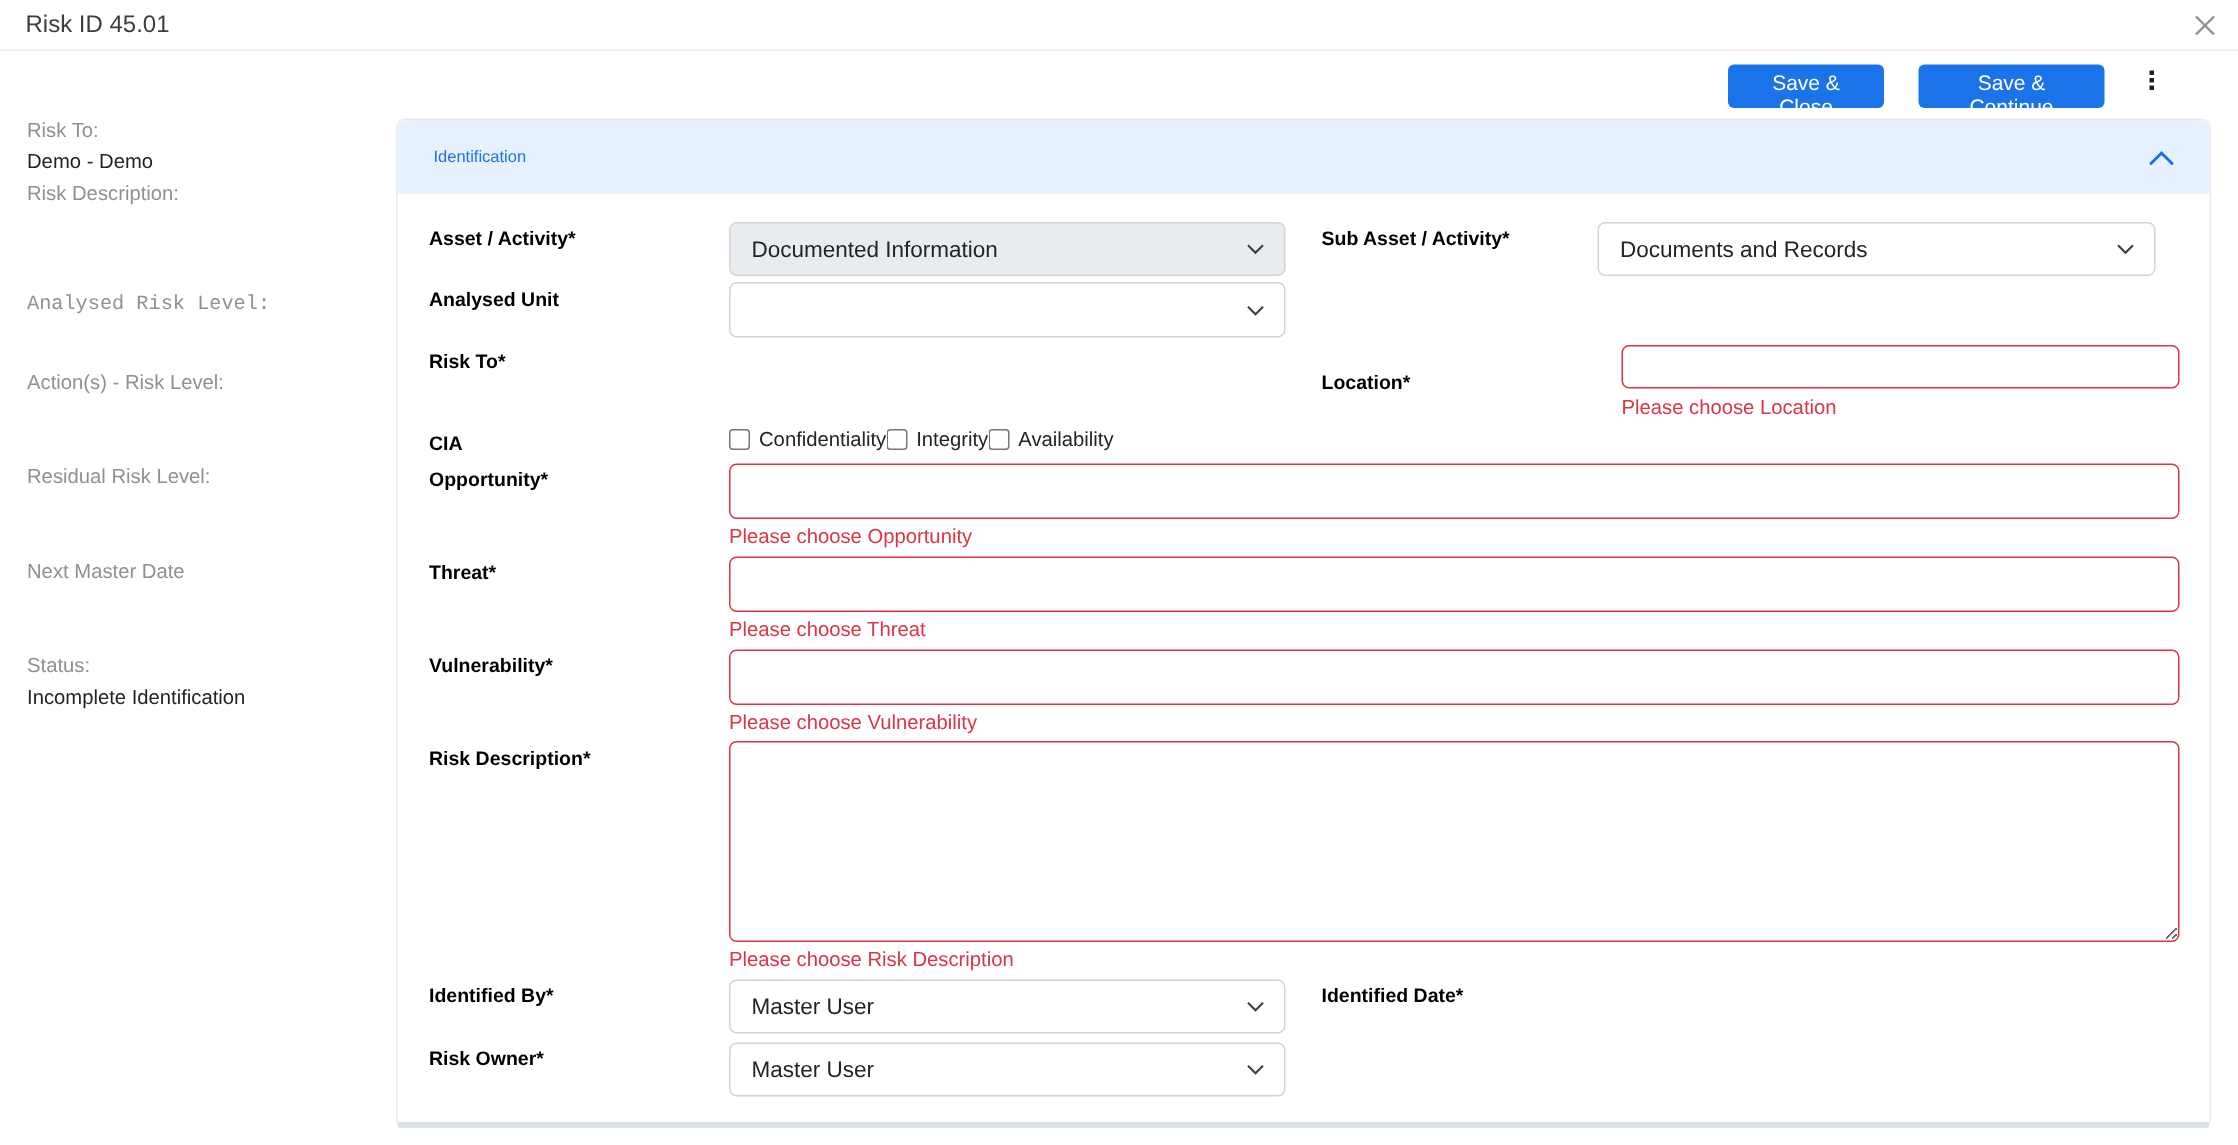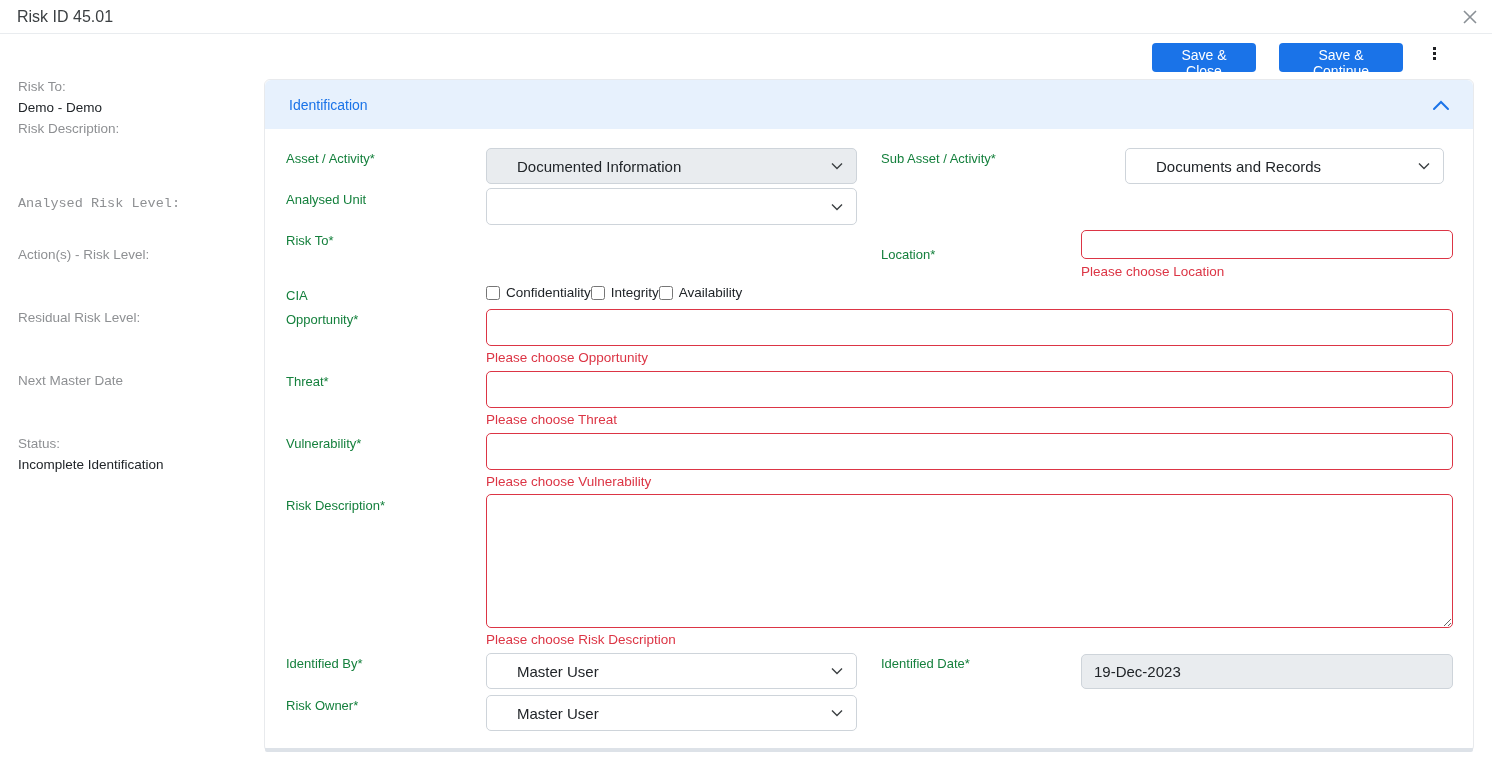--- a/index.html
+++ b/index.html
@@ -43,32 +43,32 @@
   
   .panel {
     position:absolute; left:264px; top:79px; width:1210px; height:673px;
     background:#fff; border:1px solid #e8eaed; border-radius:6px;
   }
   .panel-header {
     position:absolute; top:0; left:0; width:100%; height:49px;
     background:#e7f1fd; border-radius:6px 6px 0 0;
     display:flex; align-items:center; padding:0 22px 0 24px;
   }
-  .panel-title { color:#1a73e8; font-size:14px; }
+  .panel-title { color:#1a73e8; font-size:11px; }
   .collapse-btn { margin-left:auto; background:none; border:none; cursor:pointer; display:flex; }
   .sliver {
     position:absolute; left:0; bottom:-1px; width:100%; height:4px;
     background:#dde2e8; border-radius:0 0 2px 2px;
   }
 
   
-  .lbl { position:absolute; font-size:13px; color:#15803d; white-space:nowrap; }
+  .lbl { position:absolute; font-size:13px; color:#000000; white-space:nowrap;font-weight:bold; }
   .ctl-sel {
     position:absolute; background:#fff; border:1px solid #ced4da; border-radius:5px;
-    display:flex; align-items:center; padding:0 34px 0 30px; font-size:15px;
+    display:flex; align-items:center; padding:0 34px 0 14px; font-size:15px;
     color:#212529; cursor:pointer;
   }
   .ctl-sel.disabled { background:#e9ecef; }
   .ctl-sel .chev { position:absolute; right:12px; top:50%; transform:translateY(-50%); display:flex; }
   .sel2 {
     position:absolute; background:#fff; border:1px solid #ced4da; border-radius:4px;
     display:flex; align-items:center; padding:0 26px 0 11px; font-size:14.5px;
     color:#212529; cursor:pointer;
   }
   .sel2 .caret {
@@ -133,21 +133,21 @@
   <label class="lbl" style="left:21px; top:71px;">Asset / Activity*</label>
   <div class="ctl-sel disabled" style="left:221px; top:68px; width:371px; height:36px;">
     <span>Documented Information</span>
     <span class="chev">
       <svg width="14" height="10" viewBox="0 0 14 10">
           <path d="M2 2.5 L7 7.5 L12 2.5" stroke="#3c4043" stroke-width="1.4" fill="none"></path>
         </svg>
     </span>
   </div>
   <label class="lbl" style="left:616px; top:71px;">Sub Asset / Activity*</label>
-  <div class="ctl-sel" style="left:860px; top:68px; width:319px; height:36px;">
+  <div class="ctl-sel" style="left:800px; top:68px; width:372px; height:36px;">
     <span>Documents and Records</span>
     <span class="chev">
       <svg width="14" height="10" viewBox="0 0 14 10">
           <path d="M2 2.5 L7 7.5 L12 2.5" stroke="#3c4043" stroke-width="1.4" fill="none"></path>
         </svg>
     </span>
   </div>
 
   <label class="lbl" style="left:21px; top:112px;">Analysed Unit</label>
   <div class="ctl-sel" style="left:221px; top:108px; width:371px; height:37px;">
@@ -199,21 +199,20 @@
   <label class="lbl" style="left:21px; top:576px;">Identified By*</label>
   <div class="ctl-sel" style="left:221px; top:573px; width:371px; height:36px;">
     <span>Master User</span>
     <span class="chev">
       <svg width="14" height="10" viewBox="0 0 14 10">
           <path d="M2 2.5 L7 7.5 L12 2.5" stroke="#3c4043" stroke-width="1.4" fill="none"></path>
         </svg>
     </span>
   </div>
   <label class="lbl" style="left:616px; top:576px;">Identified Date*</label>
-  <input class="inp disabled" style="left: 816px; top: 574px; width: 372px; height: 35px;" disabled="" value="19-Dec-2023">
 
   <label class="lbl" style="left:21px; top:618px;">Risk Owner*</label>
   <div class="ctl-sel" style="left:221px; top:615px; width:371px; height:36px;">
     <span>Master User</span>
     <span class="chev">
       <svg width="14" height="10" viewBox="0 0 14 10">
           <path d="M2 2.5 L7 7.5 L12 2.5" stroke="#3c4043" stroke-width="1.4" fill="none"></path>
         </svg>
     </span>
   </div>

